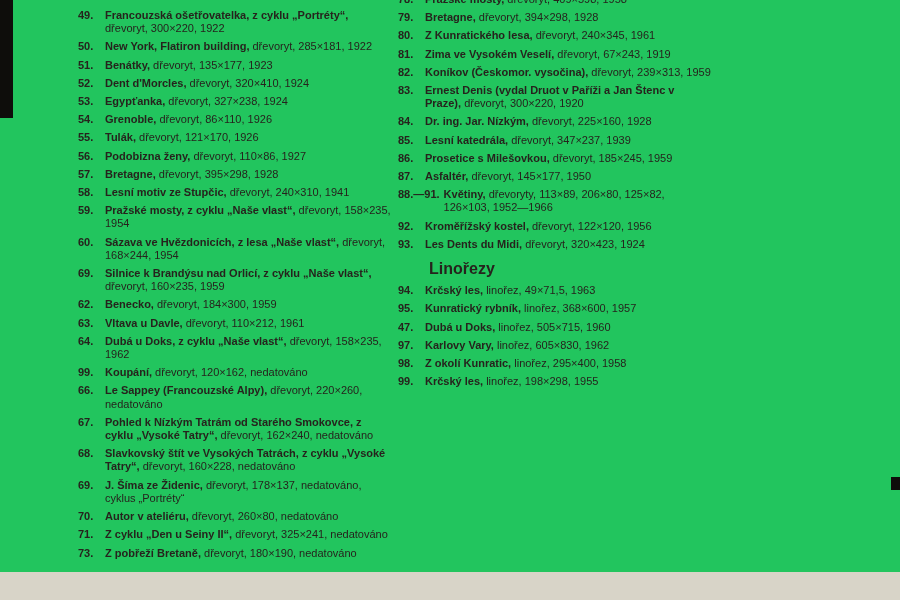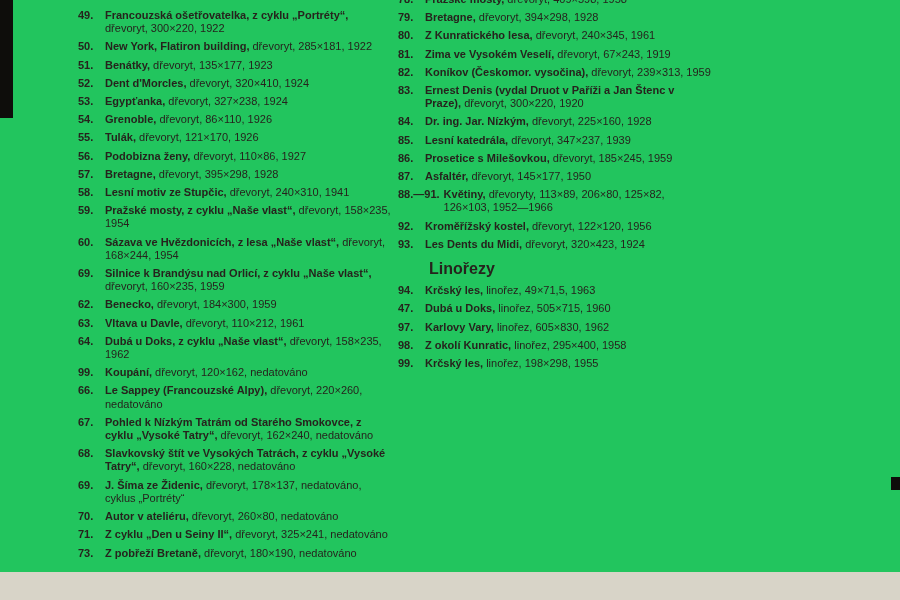--- a/index.html
+++ b/index.html
@@ -244,20 +244,24 @@
 
     <h3 class="section-heading">Linořezy</h3>
 
     <ol>
 
         <li class="entry">
           <span class="num">94.</span>
           <span class="txt"><b class="ttl">Krčský les,</b><span> linořez, 49×71,5, 1963</span></span>
         </li>
 
+        <li class="entry">
+          <span class="num">95.</span>
+          <span class="txt"><b class="ttl">Kunratický rybník,</b><span> linořez, 368×600, 1957</span></span>
+        </li>
 
         <li class="entry">
           <span class="num">47.</span>
           <span class="txt"><b class="ttl">Dubá u Doks,</b><span> linořez, 505×715, 1960</span></span>
         </li>
 
         <li class="entry">
           <span class="num">97.</span>
           <span class="txt"><b class="ttl">Karlovy Vary,</b><span> linořez, 605×830, 1962</span></span>
         </li>

